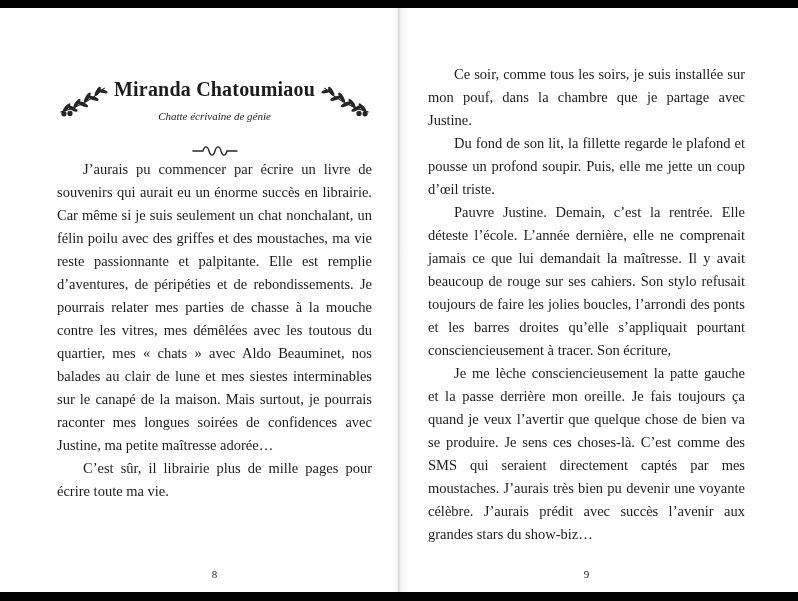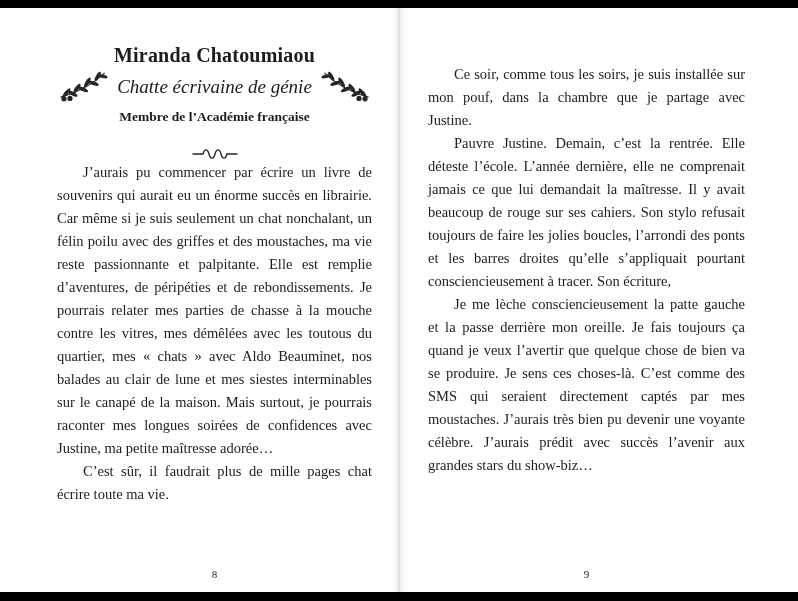--- a/index.html
+++ b/index.html
@@ -18,26 +18,26 @@
   .letterbox.bottom { bottom:0; height:9px; }
   .gutter {
     position:absolute; top:8px; bottom:9px; left:390px; width:18px;
     background:linear-gradient(90deg, rgba(0,0,0,0) 0%, rgba(0,0,0,0.04) 40%,
                rgba(0,0,0,0.16) 50%, rgba(0,0,0,0.04) 60%, rgba(0,0,0,0) 100%);
   }
   .page { position:absolute; top:8px; height:585px; }
   .page-left  { left:57px;  width:315px; }
   .page-right { left:428px; width:317px; padding-top:55px; }
   .heading {
-    margin-top:36px;
+    margin-top:70px;
     display:flex; align-items:center; justify-content:center; gap:5px;
   }
   .title-block { text-align:center; flex:0 1 auto; }
   .book-title { font-size:20px; font-weight:700; letter-spacing:0.2px; white-space:nowrap; }
-  .book-subtitle { font-style:italic; font-size:19px; margin-top:9px; white-space:nowrap; }
+  .book-subtitle { font-style:italic; font-size:11px; margin-top:9px; white-space:nowrap; }
   .book-affiliation { font-weight:700; font-size:13.5px; margin-top:11px; white-space:nowrap; }
   .branch { width:52px; height:42px; flex:0 0 auto; }
   .branch.mirror { transform:scaleX(-1); }
   .divider-row { display:flex; justify-content:center; margin-top:22px; }
   .body-text {
     font-size:14.5px; line-height:23px;
     text-align:justify; text-justify:inter-word;
     hyphens:auto; -webkit-hyphens:auto;
   }
   .page-right .body-text { margin-top:0; }
@@ -70,21 +70,20 @@
           <ellipse cx="47" cy="12" rx="6" ry="2.1" transform="rotate(-60 47 12)"></ellipse>
           <ellipse cx="53" cy="12" rx="5.5" ry="2" transform="rotate(14 53 12)"></ellipse>
           <circle cx="8" cy="38" r="3"></circle>
           <circle cx="15" cy="37.5" r="3"></circle>
         </g>
       </svg>
 
       <div class="title-block">
         <div class="book-title">Miranda Chatoumiaou</div>
         <div class="book-subtitle">Chatte écrivaine de génie</div>
-        <div class="book-affiliation">Membre de l’Académie française</div>
       </div>
 
       <svg class="branch mirror" viewBox="0 0 60 44" aria-hidden="true">
         <path d="M4 36 C 20 32, 38 24, 55 8" stroke="#262626" fill="none" stroke-width="1.3"></path>
         <g fill="#262626">
           <ellipse cx="11" cy="31" rx="6.5" ry="2.2" transform="rotate(-50 11 31)"></ellipse>
           <ellipse cx="18" cy="32" rx="6.5" ry="2.2" transform="rotate(28 18 32)"></ellipse>
           <ellipse cx="23" cy="26" rx="6.5" ry="2.2" transform="rotate(-55 23 26)"></ellipse>
           <ellipse cx="30" cy="27" rx="6.5" ry="2.2" transform="rotate(24 30 27)"></ellipse>
           <ellipse cx="35" cy="19" rx="6.5" ry="2.2" transform="rotate(-58 35 19)"></ellipse>
@@ -98,31 +97,32 @@
     </div>
 
     <div class="divider-row">
       <svg width="46" height="14" viewBox="0 0 46 14" aria-hidden="true">
         <path d="M1 7 h10 c1.5 -5.5, 4.5 -5.5, 6 0 c1.5 5.5, 4.5 5.5, 6 0 c1.5 -5.5, 4.5 -5.5, 6 0 c1.5 5.5, 4.5 5.5, 6 0 h10" stroke="#262626" fill="none" stroke-width="1.4" stroke-linecap="round"></path>
       </svg>
     </div>
 
     <div class="body-text" lang="fr">
       <p>J’aurais pu commencer par écrire un livre de souvenirs qui aurait eu un énorme succès en librairie. Car même si je suis seulement un chat nonchalant, un félin poilu avec des griffes et des moustaches, ma vie reste passionnante et palpitante. Elle est remplie d’aventures, de péripéties et de rebondissements. Je pourrais relater mes parties de chasse à la mouche contre les vitres, mes démêlées avec les toutous du quartier, mes « chats » avec Aldo Beauminet, nos balades au clair de lune et mes siestes interminables sur le canapé de la maison. Mais surtout, je pourrais raconter mes longues soirées de confidences avec Justine, ma petite maîtresse adorée…</p>
-      <p>C’est sûr, il faudrait plus de mille pages chat écrire toute ma vie.</p>
+      <p>C’est sûr, il librairie plus de mille pages pour écrire toute ma vie.</p>
     </div>
 
     <div class="pagenum">8</div>
   </div>
 
   <div class="gutter"></div>
 
   <div class="page page-right">
     <div class="body-text" lang="fr">
       <p>Ce soir, comme tous les soirs, je suis installée sur mon pouf, dans la chambre que je partage avec Justine.</p>
+      <p>Du fond de son lit, la fillette regarde le plafond et pousse un profond soupir. Puis, elle me jette un coup d’œil triste.</p>
       <p>Pauvre Justine. Demain, c’est la rentrée. Elle déteste l’école. L’année dernière, elle ne comprenait jamais ce que lui demandait la maîtresse. Il y avait beaucoup de rouge sur ses cahiers. Son stylo refusait toujours de faire les jolies boucles, l’arrondi des ponts et les barres droites qu’elle s’appliquait pourtant consciencieusement à tracer. Son écriture,</p>
       <p>Je me lèche consciencieusement la patte gauche et la passe derrière mon oreille. Je fais toujours ça quand je veux l’avertir que quelque chose de bien va se produire. Je sens ces choses-là. C’est comme des SMS qui seraient directement captés par mes moustaches. J’aurais très bien pu devenir une voyante célèbre. J’aurais prédit avec succès l’avenir aux grandes stars du show-biz…</p>
     </div>
 
     <div class="pagenum">9</div>
   </div>
 
   <div class="letterbox bottom"></div>
 </div>
 

